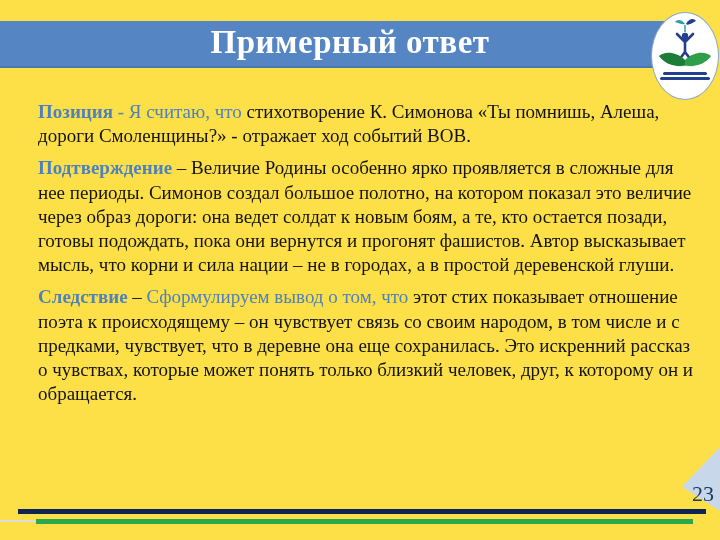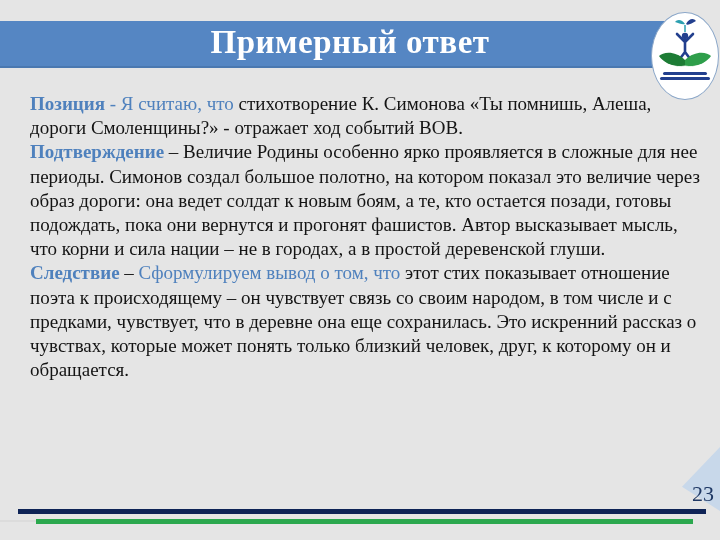--- a/index.html
+++ b/index.html
@@ -2,42 +2,42 @@
 <html lang="ru" style="--banner: #5586c3; --banner-edge: #4a78b0; --accent: #4f81bd; --text: #141414; --navy-bar: #0e2356; --green-bar: #2ba84e; --corner: #c8d8ea; --page-number: #1f3864; --logo-green: #2e9e4a; --logo-dark-green: #1d7c35; --logo-navy: #223f8e; --logo-teal: #2b9fb0;"><head>
 <meta charset="utf-8">
 <style>
   :root{
     --banner:#5586c3; --banner-edge:#4a78b0; --accent:#4f81bd; --text:#141414;
     --navy-bar:#0e2356; --green-bar:#2ba84e; --corner:#c8d8ea; --page-number:#1f3864;
     --logo-green:#2e9e4a; --logo-dark-green:#1d7c35; --logo-navy:#223f8e; --logo-teal:#2b9fb0;
   }
   html,body{margin:0;padding:0;background:#888;}
   .slide{
-    position:relative; width:720px; height:540px; background:#e5e5e5;
+    position:relative; width:720px; height:540px; background:#fde047;
     font-family:"Liberation Serif", serif; overflow:hidden; margin:0 auto;
   }
   .banner{
     position:absolute; left:0; top:21px; width:700px; height:45px;
     background:var(--banner); border-bottom:2px solid var(--banner-edge);
     display:flex; align-items:center; justify-content:center;
   }
   .banner-title{
     color:#ffffff; font-weight:bold; font-size:33px; letter-spacing:0.5px;
     line-height:1; padding-bottom:2px;
   }
   .logo{
     position:absolute; right:1px; top:12px; width:66px; height:86px;
     background:#ffffff; border:1px solid #8aa6c8; border-radius:50%;
     z-index:5; display:flex; align-items:center; justify-content:center;
   }
   .body-text{
     position:absolute; left:30px; top:92px; width:676px;
     font-size:19px; line-height:24.2px; color:var(--text);
   }
-  .body-text p{margin:0; padding:0;}
+  .body-text p{margin:8px; padding:0;}
   .run-lead{color:var(--accent); font-weight:bold;}
   .run-accent{color:var(--accent);}
   .run-text{color:var(--text);}
   .corner-shape{
     position:absolute; right:0; top:447px; width:38px; height:64px;
     background:var(--corner);
     clip-path:polygon(100% 0, 0 62%, 100% 100%);
     z-index:1;
   }
   .page-number{

